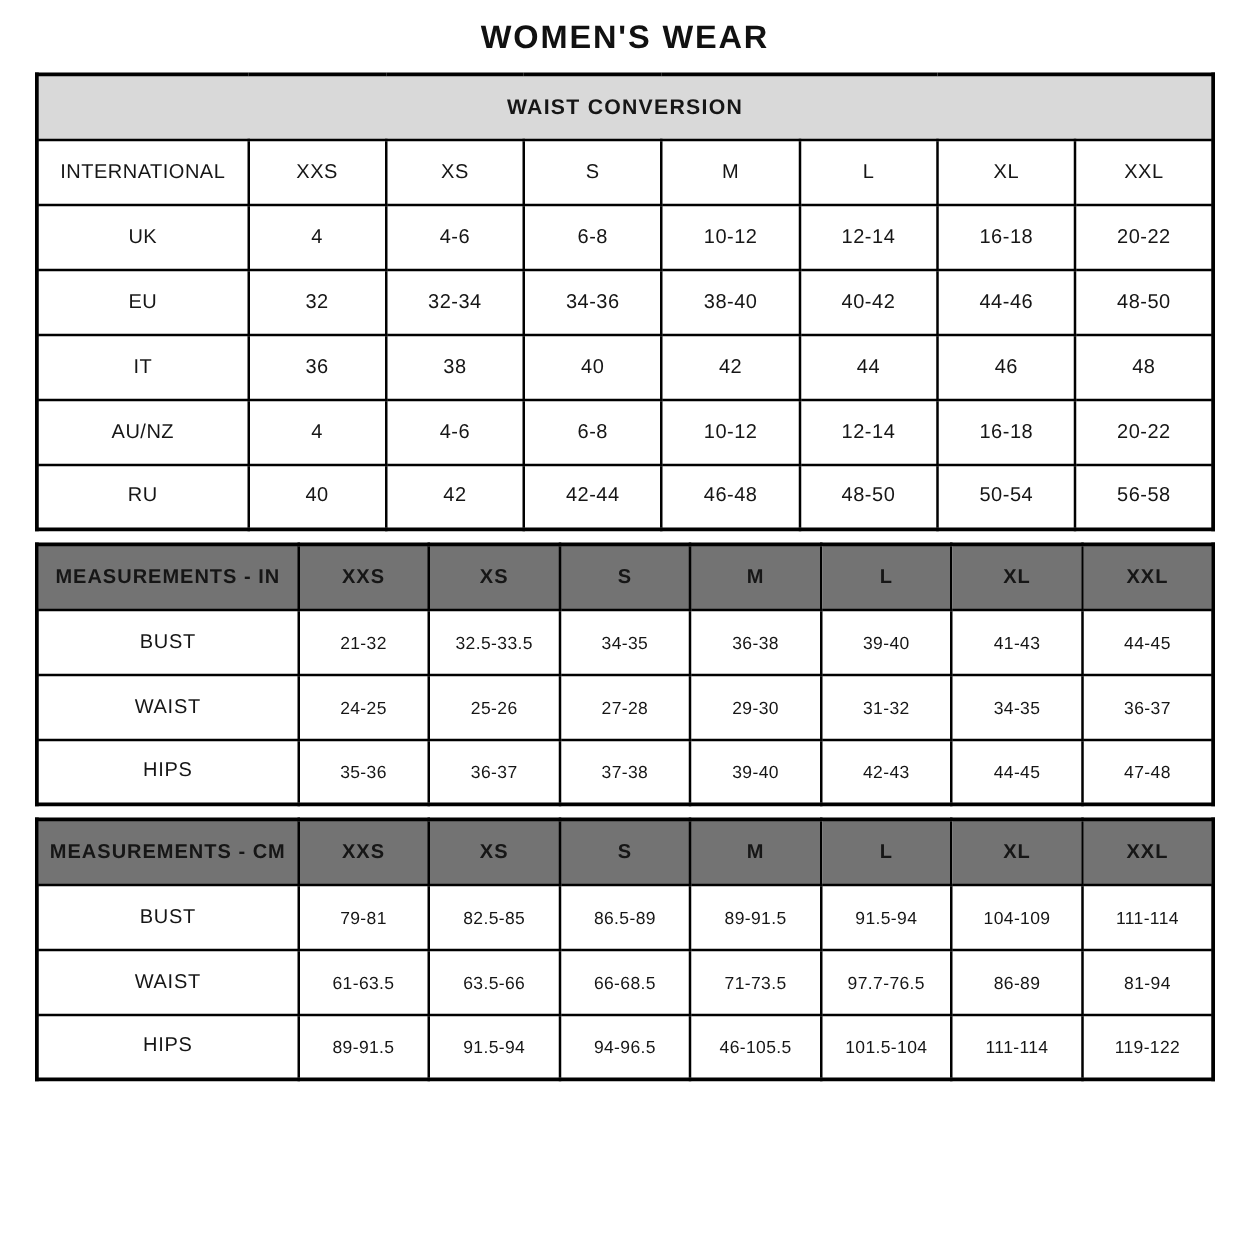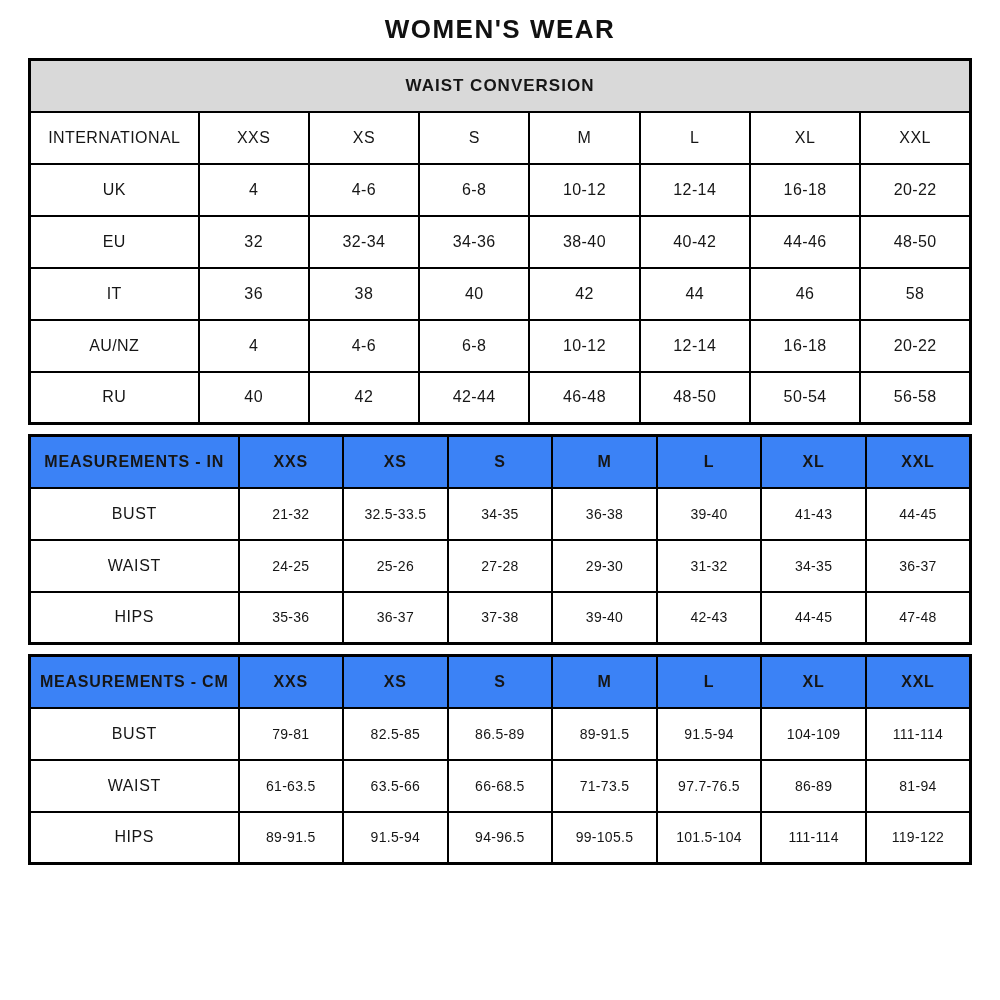--- a/index.html
+++ b/index.html
@@ -47,21 +47,21 @@
     background: #d9d9d9;
     font-size: 17px;
     font-weight: 700;
     letter-spacing: 1px;
   }
   .t1 td { font-size: 16px; letter-spacing: 0.4px; }
 
   
   .tm col.c-label { width: 209px; }
   .tm tr.head th {
-    background: #3b82f6;
+    background: #737373;
     font-size: 16px;
     font-weight: 700;
     letter-spacing: 0.8px;
   }
   .tm td { font-size: 14px; letter-spacing: 0.3px; }
   .tm td.label { font-size: 16px; letter-spacing: 0.6px; }
 </style>
 </head>
 <body>
 
@@ -117,21 +117,21 @@
           <td>48-50</td>
         </tr>
         <tr>
           <td class="label">IT</td>
           <td>36</td>
           <td>38</td>
           <td>40</td>
           <td>42</td>
           <td>44</td>
           <td>46</td>
-          <td>58</td>
+          <td>48</td>
         </tr>
         <tr>
           <td class="label">AU/NZ</td>
           <td>4</td>
           <td>4-6</td>
           <td>6-8</td>
           <td>10-12</td>
           <td>12-14</td>
           <td>16-18</td>
           <td>20-22</td>
@@ -248,21 +248,21 @@
           <td>71-73.5</td>
           <td>97.7-76.5</td>
           <td>86-89</td>
           <td>81-94</td>
         </tr>
         <tr>
           <td class="label">HIPS</td>
           <td>89-91.5</td>
           <td>91.5-94</td>
           <td>94-96.5</td>
-          <td>99-105.5</td>
+          <td>46-105.5</td>
           <td>101.5-104</td>
           <td>111-114</td>
           <td>119-122</td>
         </tr>
       </tbody>
   </table>
 
 </div>
 
 </body></html>

